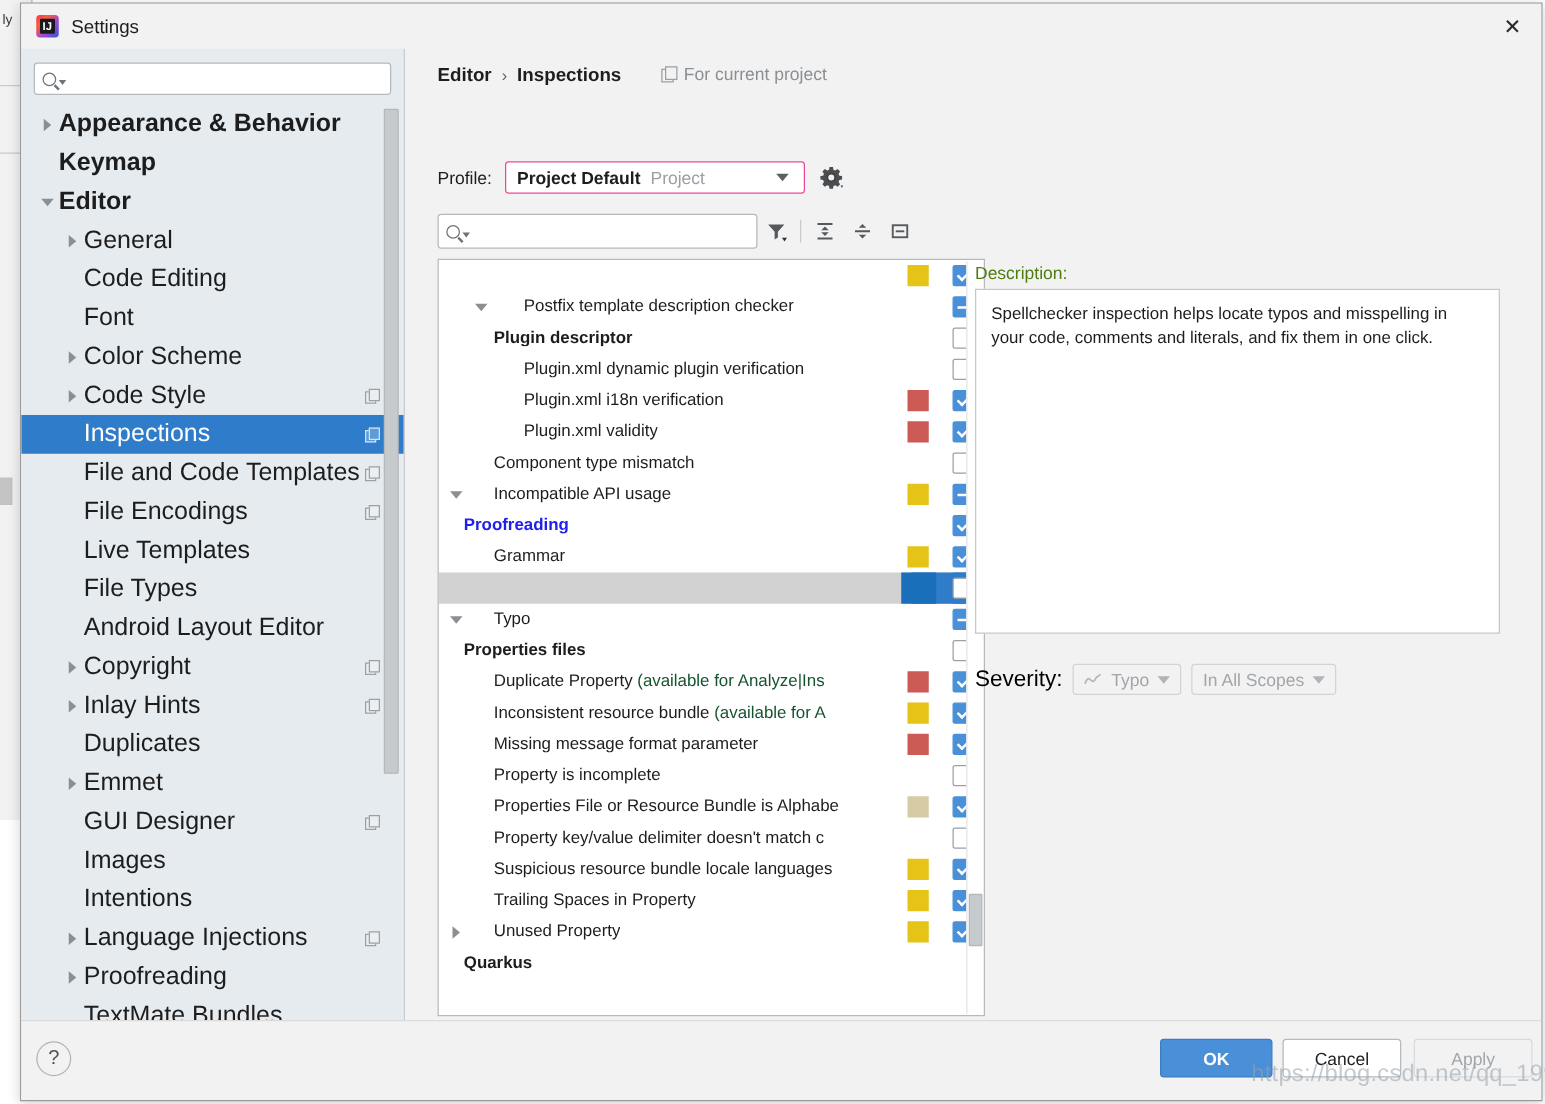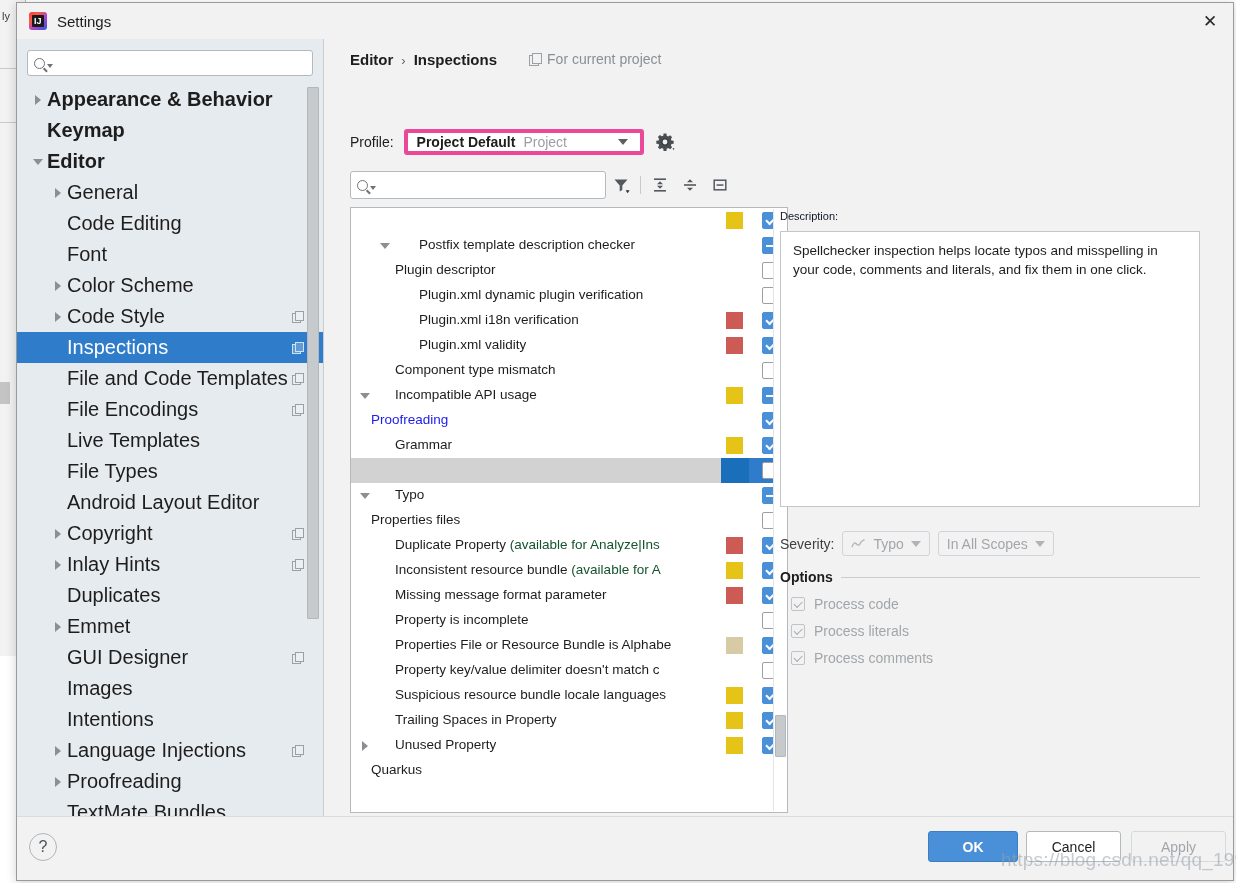--- a/index.html
+++ b/index.html
@@ -168,21 +168,21 @@
     border:1.2px solid #9aa0a6; background:#f2f2f2;
   }
 
   #profile-row {
     position: absolute; left: 26px; top: 90px;
     display: flex; align-items: center; gap: 10px;
   }
   #profile-label { font-size: 14px; color: #1d1d1d; }
   #profile-combo {
     width: 240px; height: 26px; background: #fff;
-    border: 4px solid #ec4899; border-radius: 3px;
+    border: 1px solid #ec4899; border-radius: 3px;
     display: flex; align-items: center; padding: 0 6px 0 9px; position: relative;
   }
   #profile-name { font-size: 14px; font-weight: bold; color: #1d1d1d; }
   #profile-scope { font-size: 14px; color: #9b9fa3; margin-left: 8px; }
   .combo-caret {
     position: absolute; right: 12px; width: 0; height: 0;
     border-left: 5px solid transparent; border-right: 5px solid transparent;
     border-top: 6px solid #5b6064;
   }
   #gear-btn { width: 22px; height: 22px; position: relative; }
@@ -228,21 +228,21 @@
     border-top: 5px solid transparent; border-bottom: 5px solid transparent;
   }
   .irow .itw.expanded::before {
     content:""; border-top: 6px solid #8b8f93;
     border-left: 5px solid transparent; border-right: 5px solid transparent;
   }
   .irow .ilabel { overflow: hidden; margin-top: 48px; }
   .irow.d1 .ilabel { margin-left: 20px; }
   .irow.d2 .ilabel { margin-left: 44px; }
   .irow.d3 .ilabel { margin-left: 68px; }
-  .irow.grp .ilabel { font-weight: normal; }
+  .irow.grp .ilabel { font-weight: bold; }
   .irow.grp.proof .ilabel { color: #2020ee; }
   .ilabel .dim { color: #14532d; }
 
   .sev {
     position: absolute; right: 44px; width: 17px; height: 17px; top: 4px;
   }
   .cbx {
     position: absolute; right: 8px; top: 4px; width: 17px; height: 17px;
     border-radius: 2px; display: flex; align-items: center; justify-content: center;
   }
@@ -273,31 +273,31 @@
   #disable-new-row {
     position: absolute; left: 26px; top: 778px;
     display: flex; align-items: center; gap: 9px;
   }
   .plain-cb {
     width: 15px; height: 15px; background:#fff; border: 1px solid #8d9296; border-radius: 2px;
   }
   #disable-new-label { font-size: 14px; color: #1d1d1d; }
 
   
-  #desc-label { position: absolute; left: 456px; top: 171px; font-size: 11px; color: #0f172a; }
+  #desc-label { position: absolute; left: 456px; top: 171px; font-size: 14px; color: #4d7c0f; }
   #desc-box {
     position: absolute; left: 456px; top: 192px; width: 420px; height: 276px;
     background: #fff; border: 1px solid #c3c7cb; padding: 9px 12px;
     font-size: 13.5px; line-height: 1.42; color: #1d1d1d;
   }
 
   #severity-row {
     position: absolute; left: 456px; top: 492px; display: flex; align-items: center; gap: 8px;
   }
-  #severity-label { font-size: 14px; color: #404040; }
+  #severity-label { font-size: 18px; color: #000000; }
   .dis-combo {
     height: 25px; border: 1px solid #d0d4d8; border-radius: 3px; background: #f2f2f2;
     display: flex; align-items: center; padding: 0 8px; gap: 7px; color: #a2a6aa;
     font-size: 14px;
   }
   .dis-caret {
     width: 0; height: 0; border-left: 5px solid transparent;
     border-right: 5px solid transparent; border-top: 6px solid #b0b4b8;
   }
 
@@ -683,40 +683,20 @@
           </span>
           <span>Typo</span>
           <span class="dis-caret"></span>
         </div>
         <div class="dis-combo">
           <span>In All Scopes</span>
           <span class="dis-caret"></span>
         </div>
       </div>
 
-      <div id="options-block">
-        <div id="options-head">
-          <span id="options-title">Options</span>
-          <span id="options-rule"></span>
-        </div>
-        <div id="options-list">
-            <div class="opt-row">
-              <span class="opt-cb"></span>
-              <span class="opt-label">Process code</span>
-            </div>
-            <div class="opt-row">
-              <span class="opt-cb"></span>
-              <span class="opt-label">Process literals</span>
-            </div>
-            <div class="opt-row">
-              <span class="opt-cb"></span>
-              <span class="opt-label">Process comments</span>
-            </div>
-          </div>
-      </div>
 
     </div>
   </div>
 
   <div id="footer">
     <div id="help-btn">?</div>
     <div class="fbtn" id="ok-btn">OK</div>
     <div class="fbtn" id="cancel-btn">Cancel</div>
     <div class="fbtn" id="apply-btn">Apply</div>
   </div>

